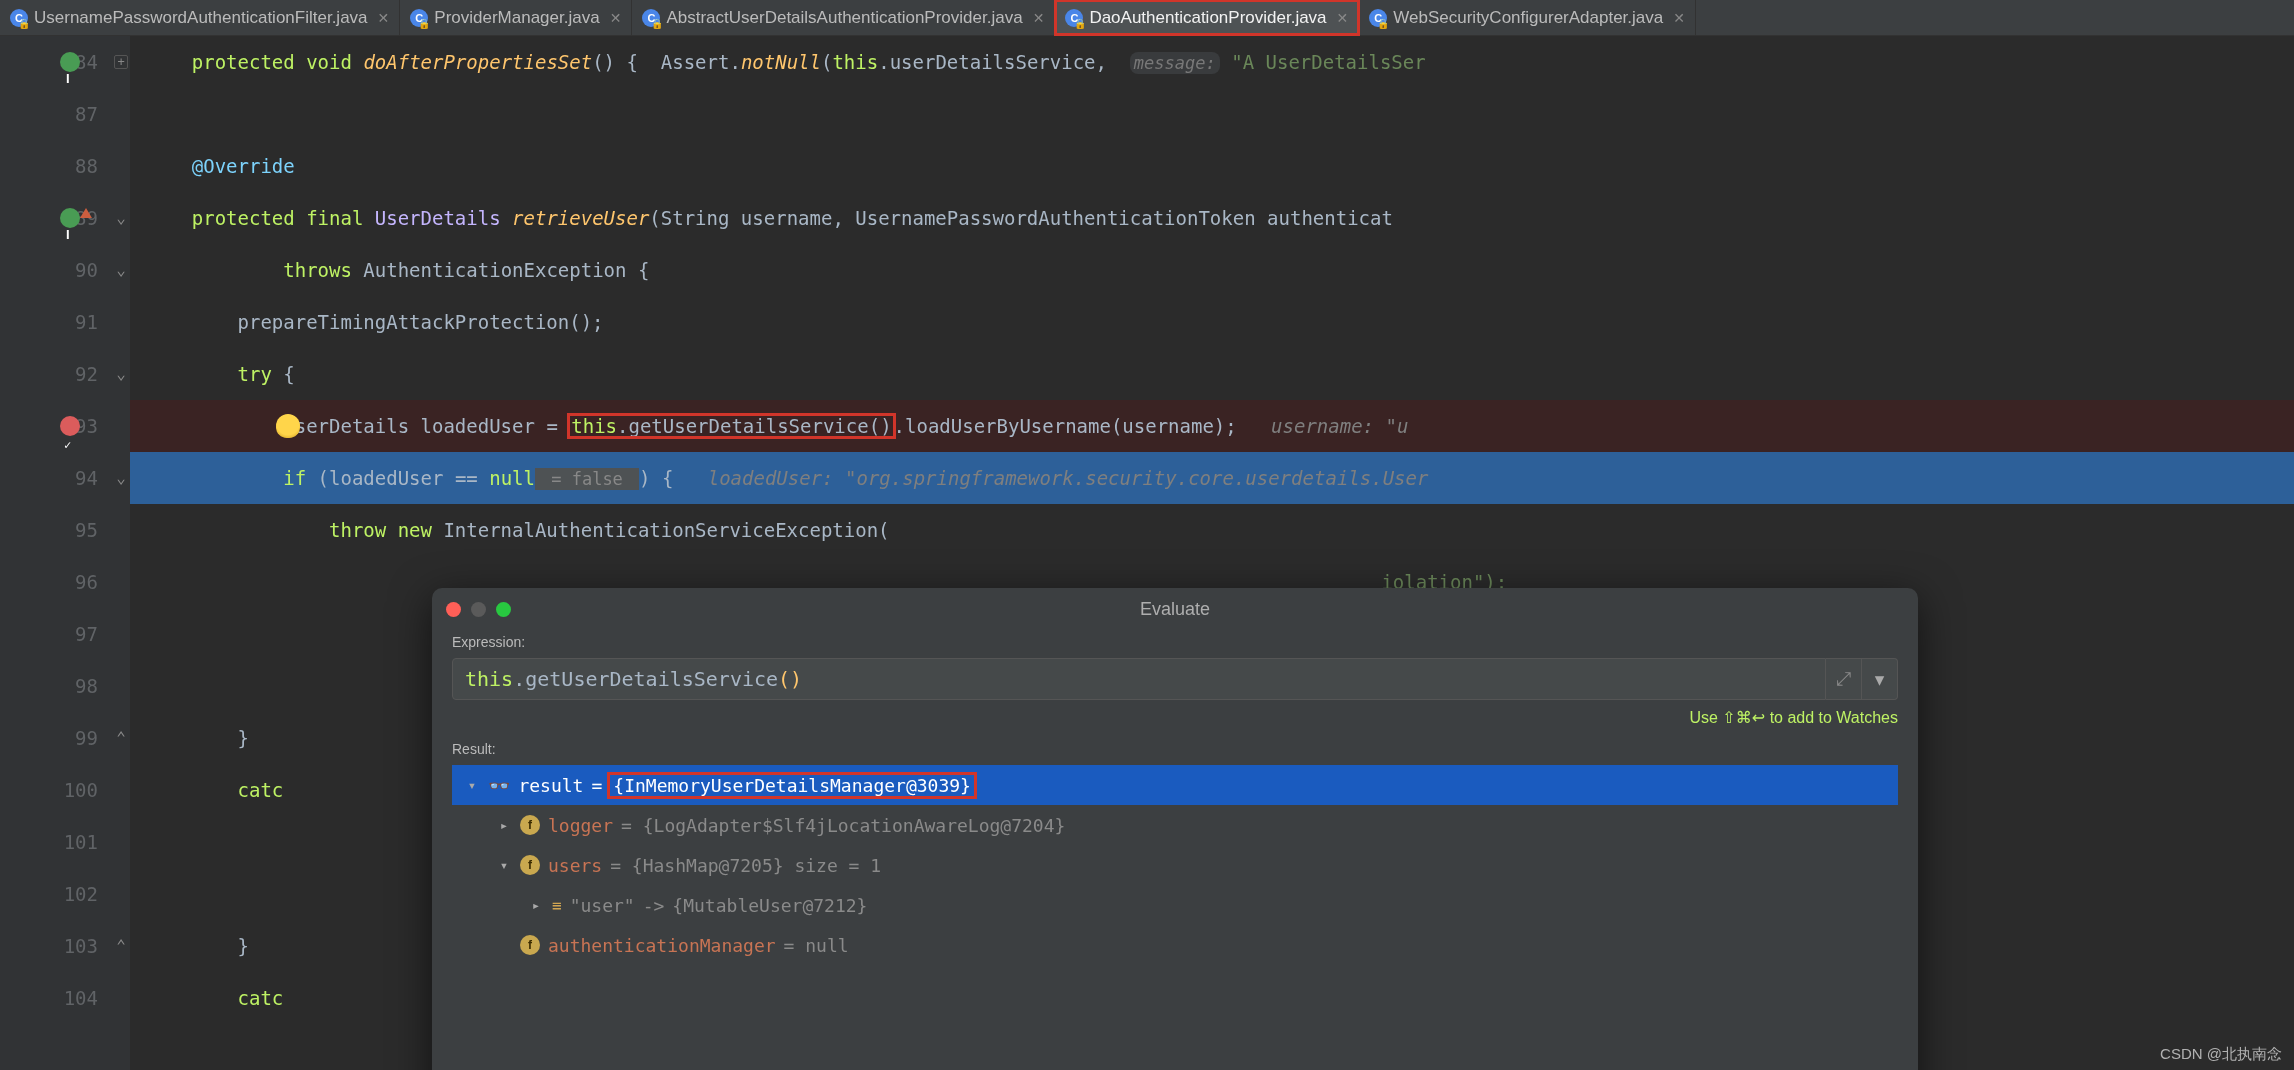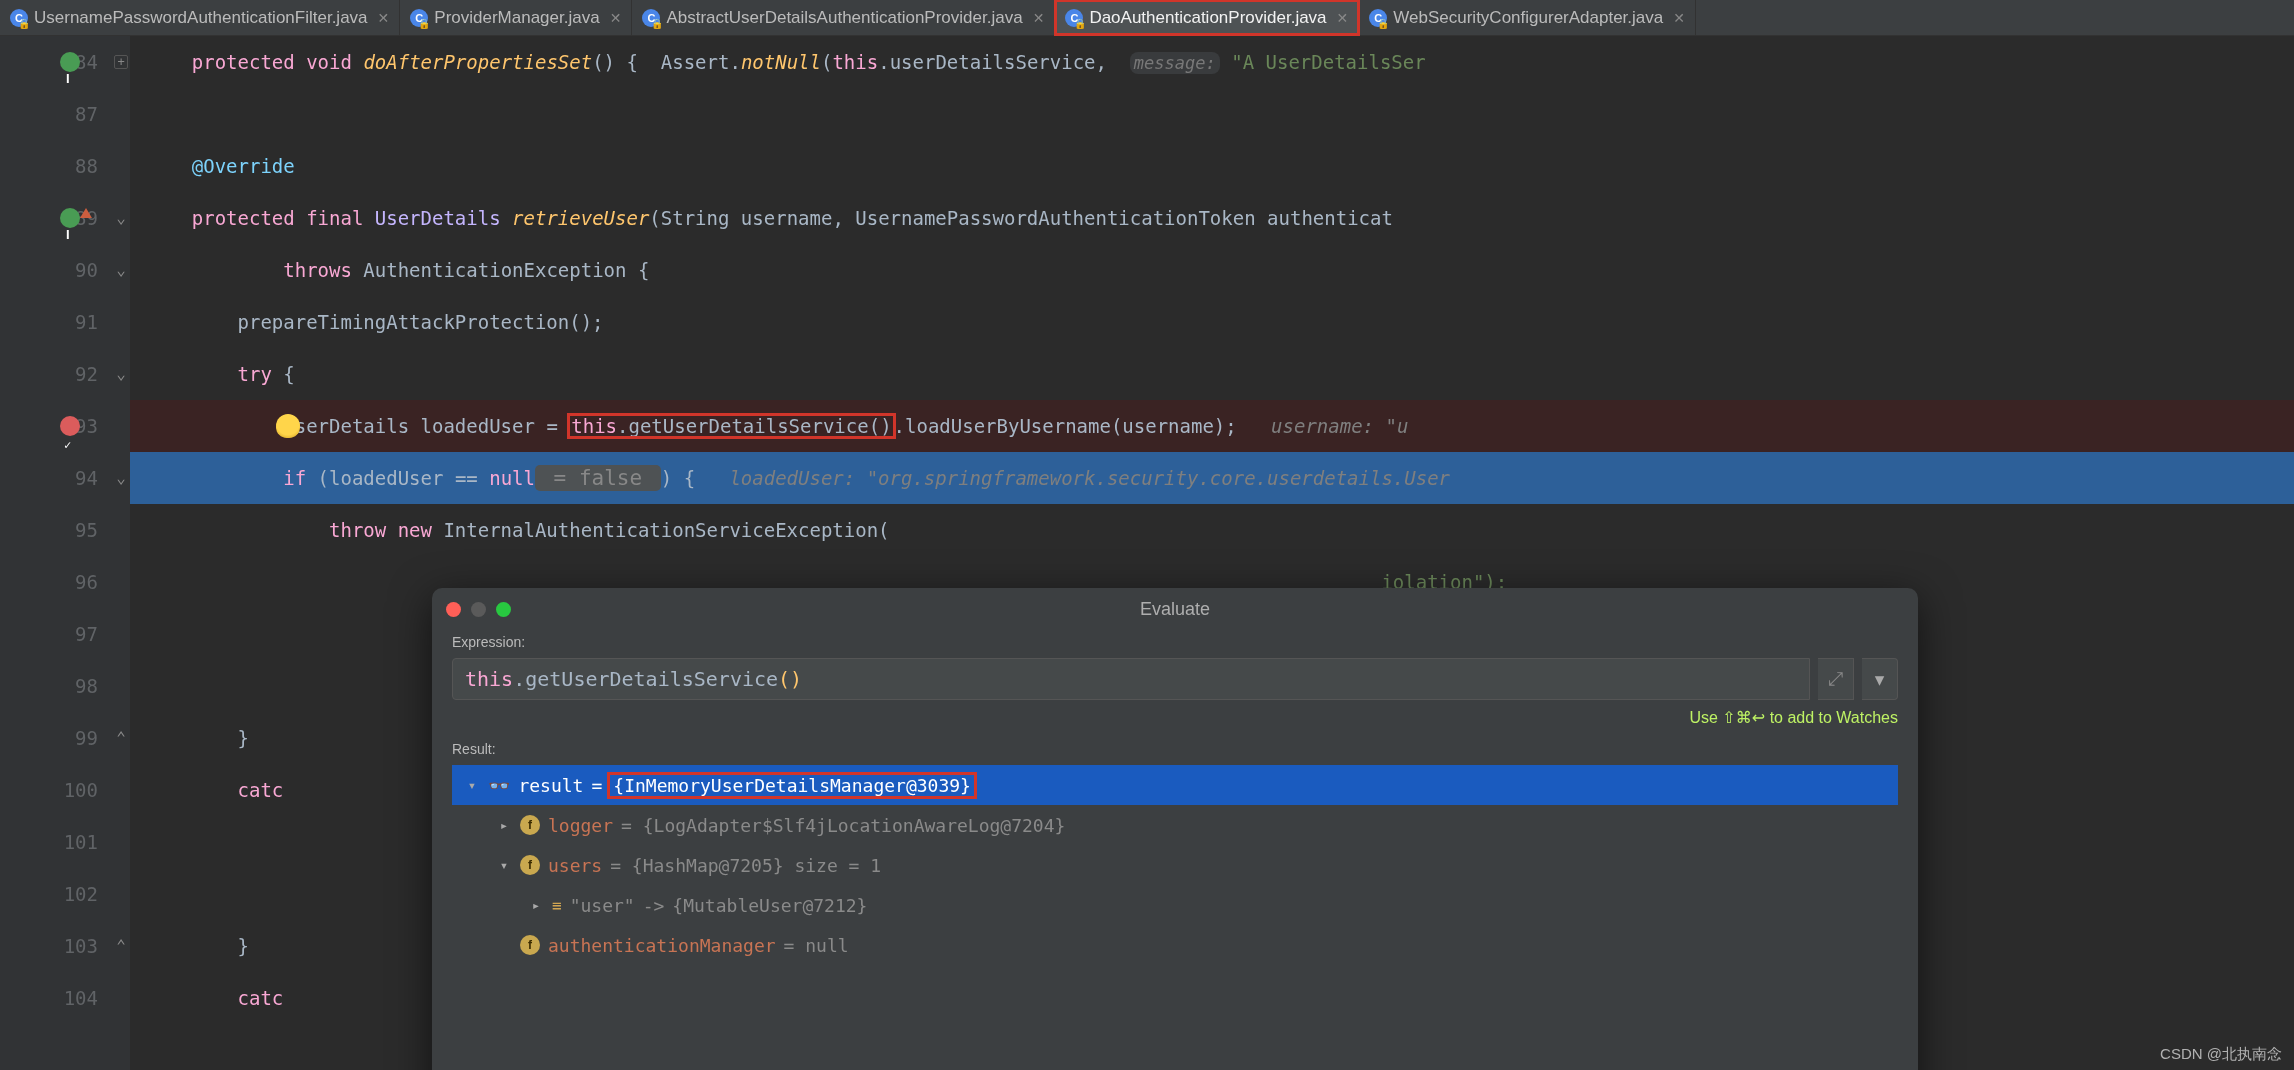--- a/index.html
+++ b/index.html
@@ -108,28 +108,28 @@
     height: 52px;
     line-height: 52px;
     white-space: pre;
     padding-left: 16px;
     position: relative;
   }
   .line.exec { background: #2d6099; }
   .line.bp   { background: #3a2323; }
 
   
-  .kw { color: #f9a8d4; }
+  .kw { color: #bef264; }
   .ty { color: #c4b5fd; }
   .fn { color: #ffc66d; font-style: italic; }
   .ann { color: #7dd3fc; }
   .str { color: #6a8759; }
   .param-hint { color: #787878; background:#393b3d; padding:1px 4px; border-radius:8px; font-style: italic; font-size:17px;}
   .inline-hint { color: #7f7f7f; font-style: italic; }
-  .eval-hint { color:#888; background:#4e5254; padding:1px 6px; border-radius:5px; font-size:21px; }
+  .eval-hint { color:#888; background:#4e5254; padding:1px 6px; border-radius:0; font-size:17px; }
   .red-box { outline: 3px solid #d1352a; outline-offset:-1px; padding:0 2px; }
 
   .bulb {
     position:absolute; left:146px; width:24px; height:24px; top:50%; transform:translateY(-50%);
     background: radial-gradient(circle at 50% 40%, #ffd54a 60%, #c79317 100%);
     border-radius: 50% 50% 45% 45%;
   }
 
   
   .evaluate-dialog {
@@ -149,21 +149,21 @@
   }
   .traffic { display:flex; gap:10px; }
   .tl-dot { width:15px; height:15px; border-radius:50%; }
   .tl-red { background:#ff5f57; }
   .tl-yellow { background:#5a5a5a; }
   .tl-green { background:#28c840; }
   .dlg-title { position:absolute; left:50%; transform:translateX(-50%); color:#aeaeae; font-size:18px; }
 
   .dlg-body { padding: 4px 20px; }
   .dlg-label { font-size:14px; color:#bbb; margin-bottom:8px; }
-  .expr-row { display:flex; gap:8px; margin-bottom:8px; }
+  .expr-row { display:flex; gap:0; margin-bottom:8px; }
   .expr-input {
     flex:1; background:#45494a; border:1px solid #555; border-radius:4px 0 0 4px;
     padding:8px 12px; font-family:'Menlo','Consolas',monospace; font-size:20px; color:#a9b7c6;
     position:relative;
   }
   .expr-expand {
     width:36px; background:#45494a; border:1px solid #555; border-left:none; display:flex; align-items:center; justify-content:center; color:#888;
   }
   .expr-dd {
     width:36px; background:#45494a; border:1px solid #555; border-left:none; border-radius:0 4px 4px 0; display:flex; align-items:center; justify-content:center; color:#aaa;

